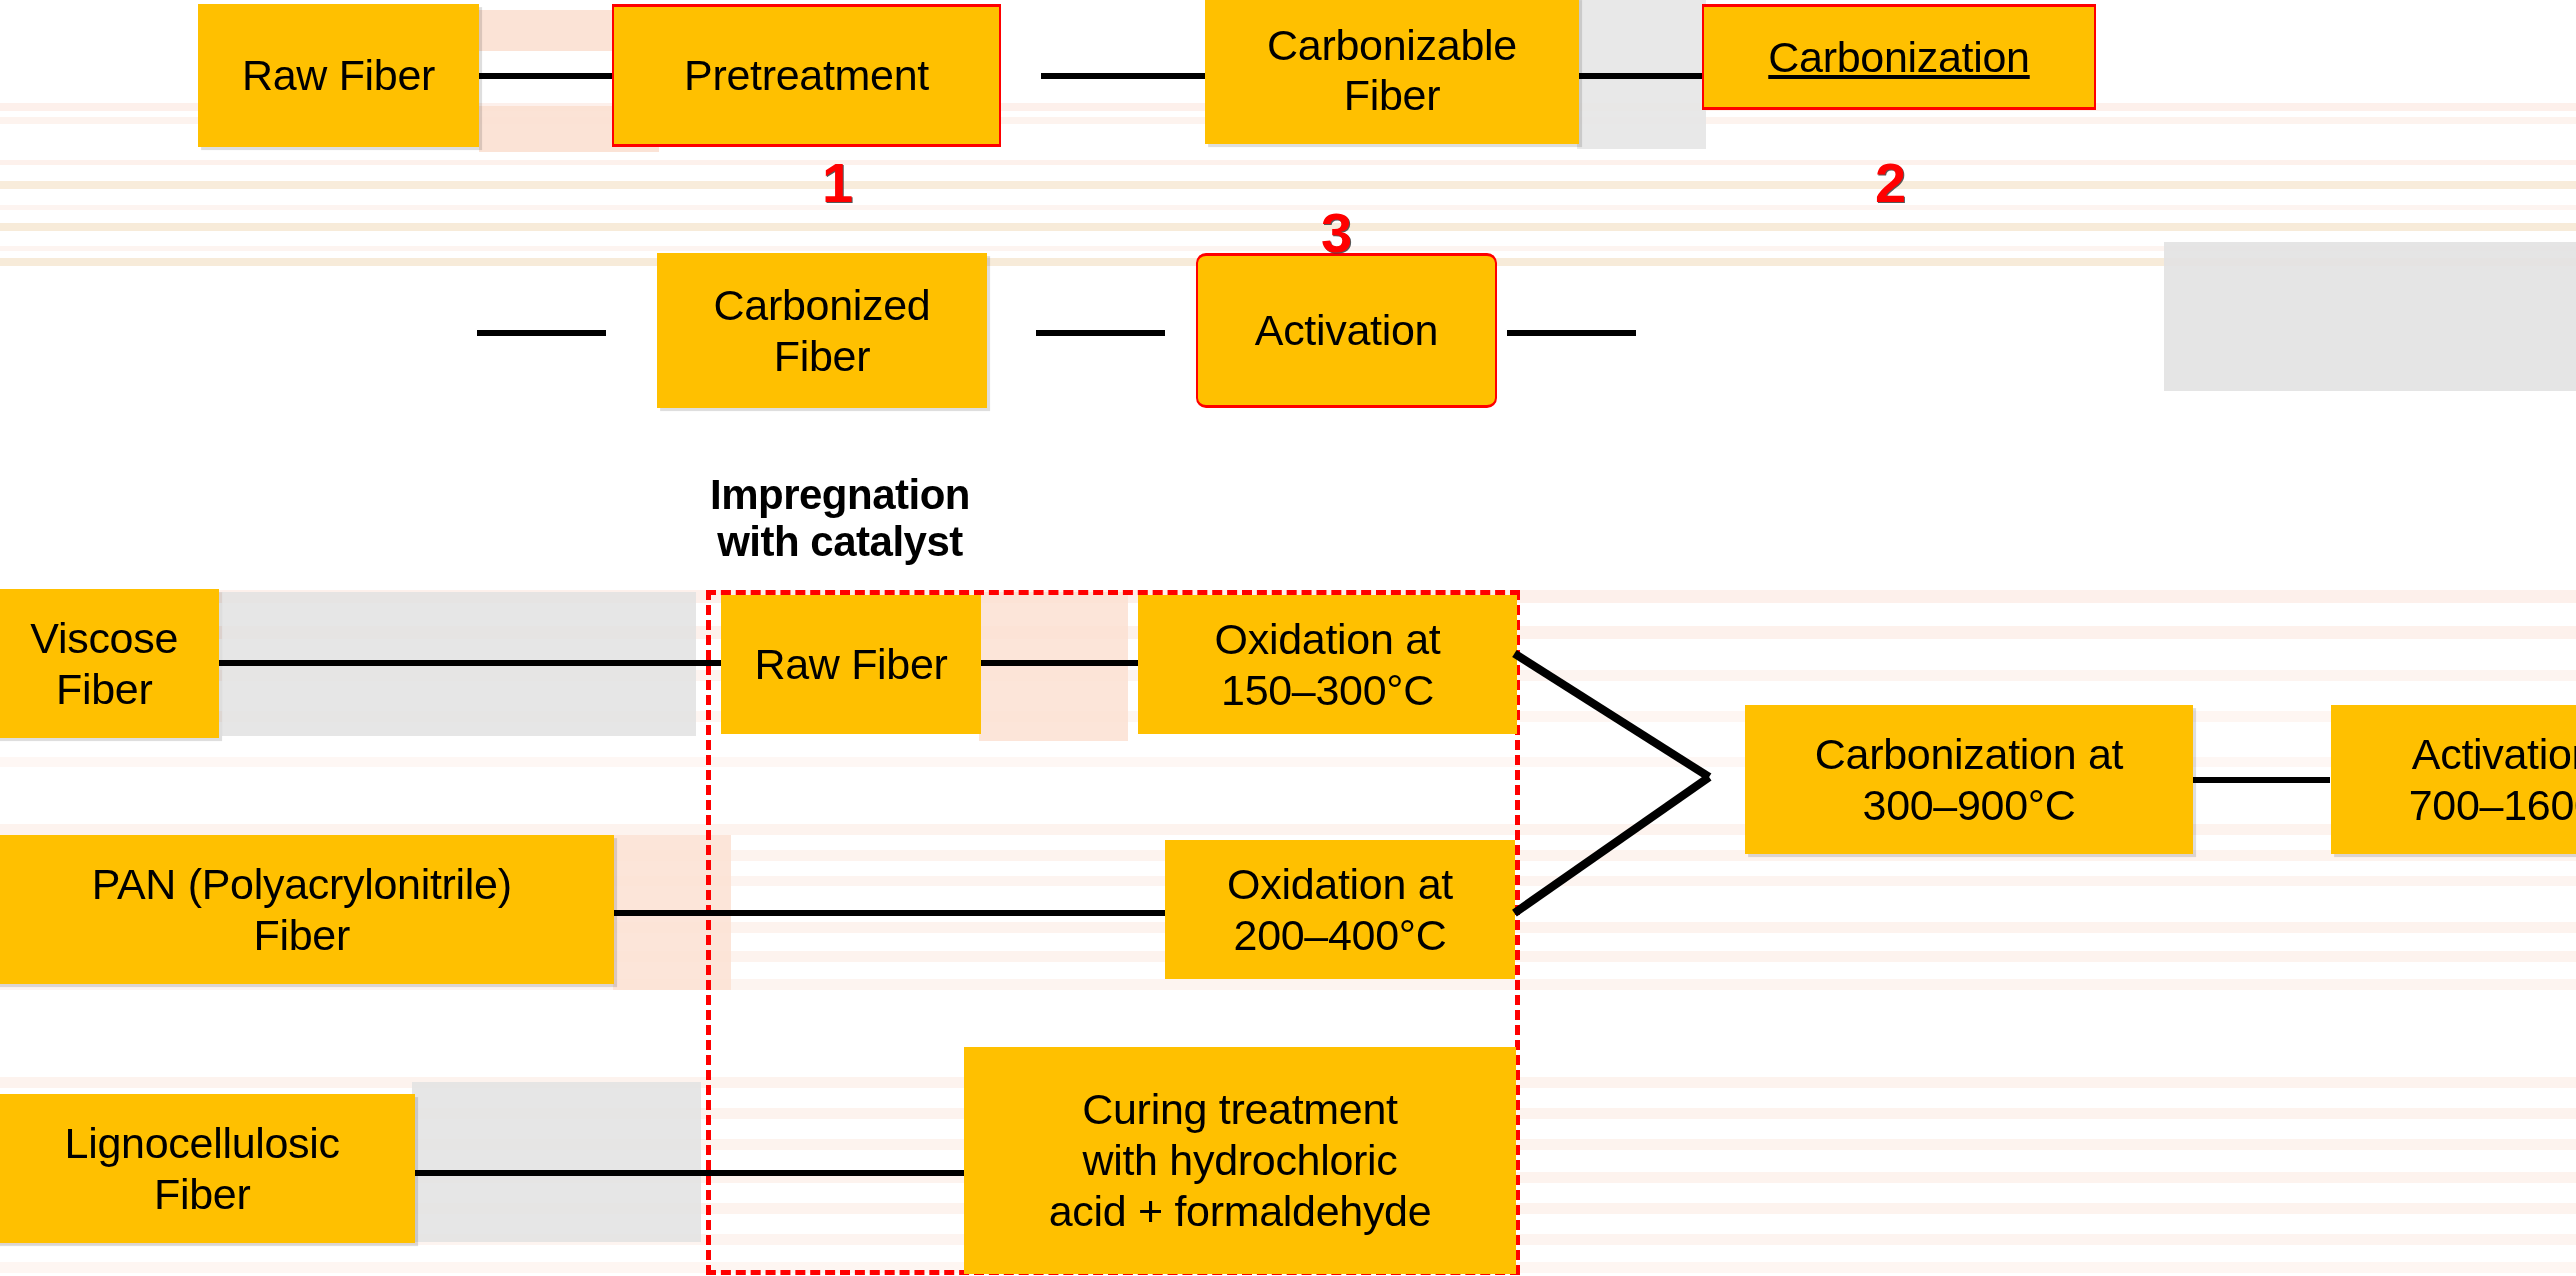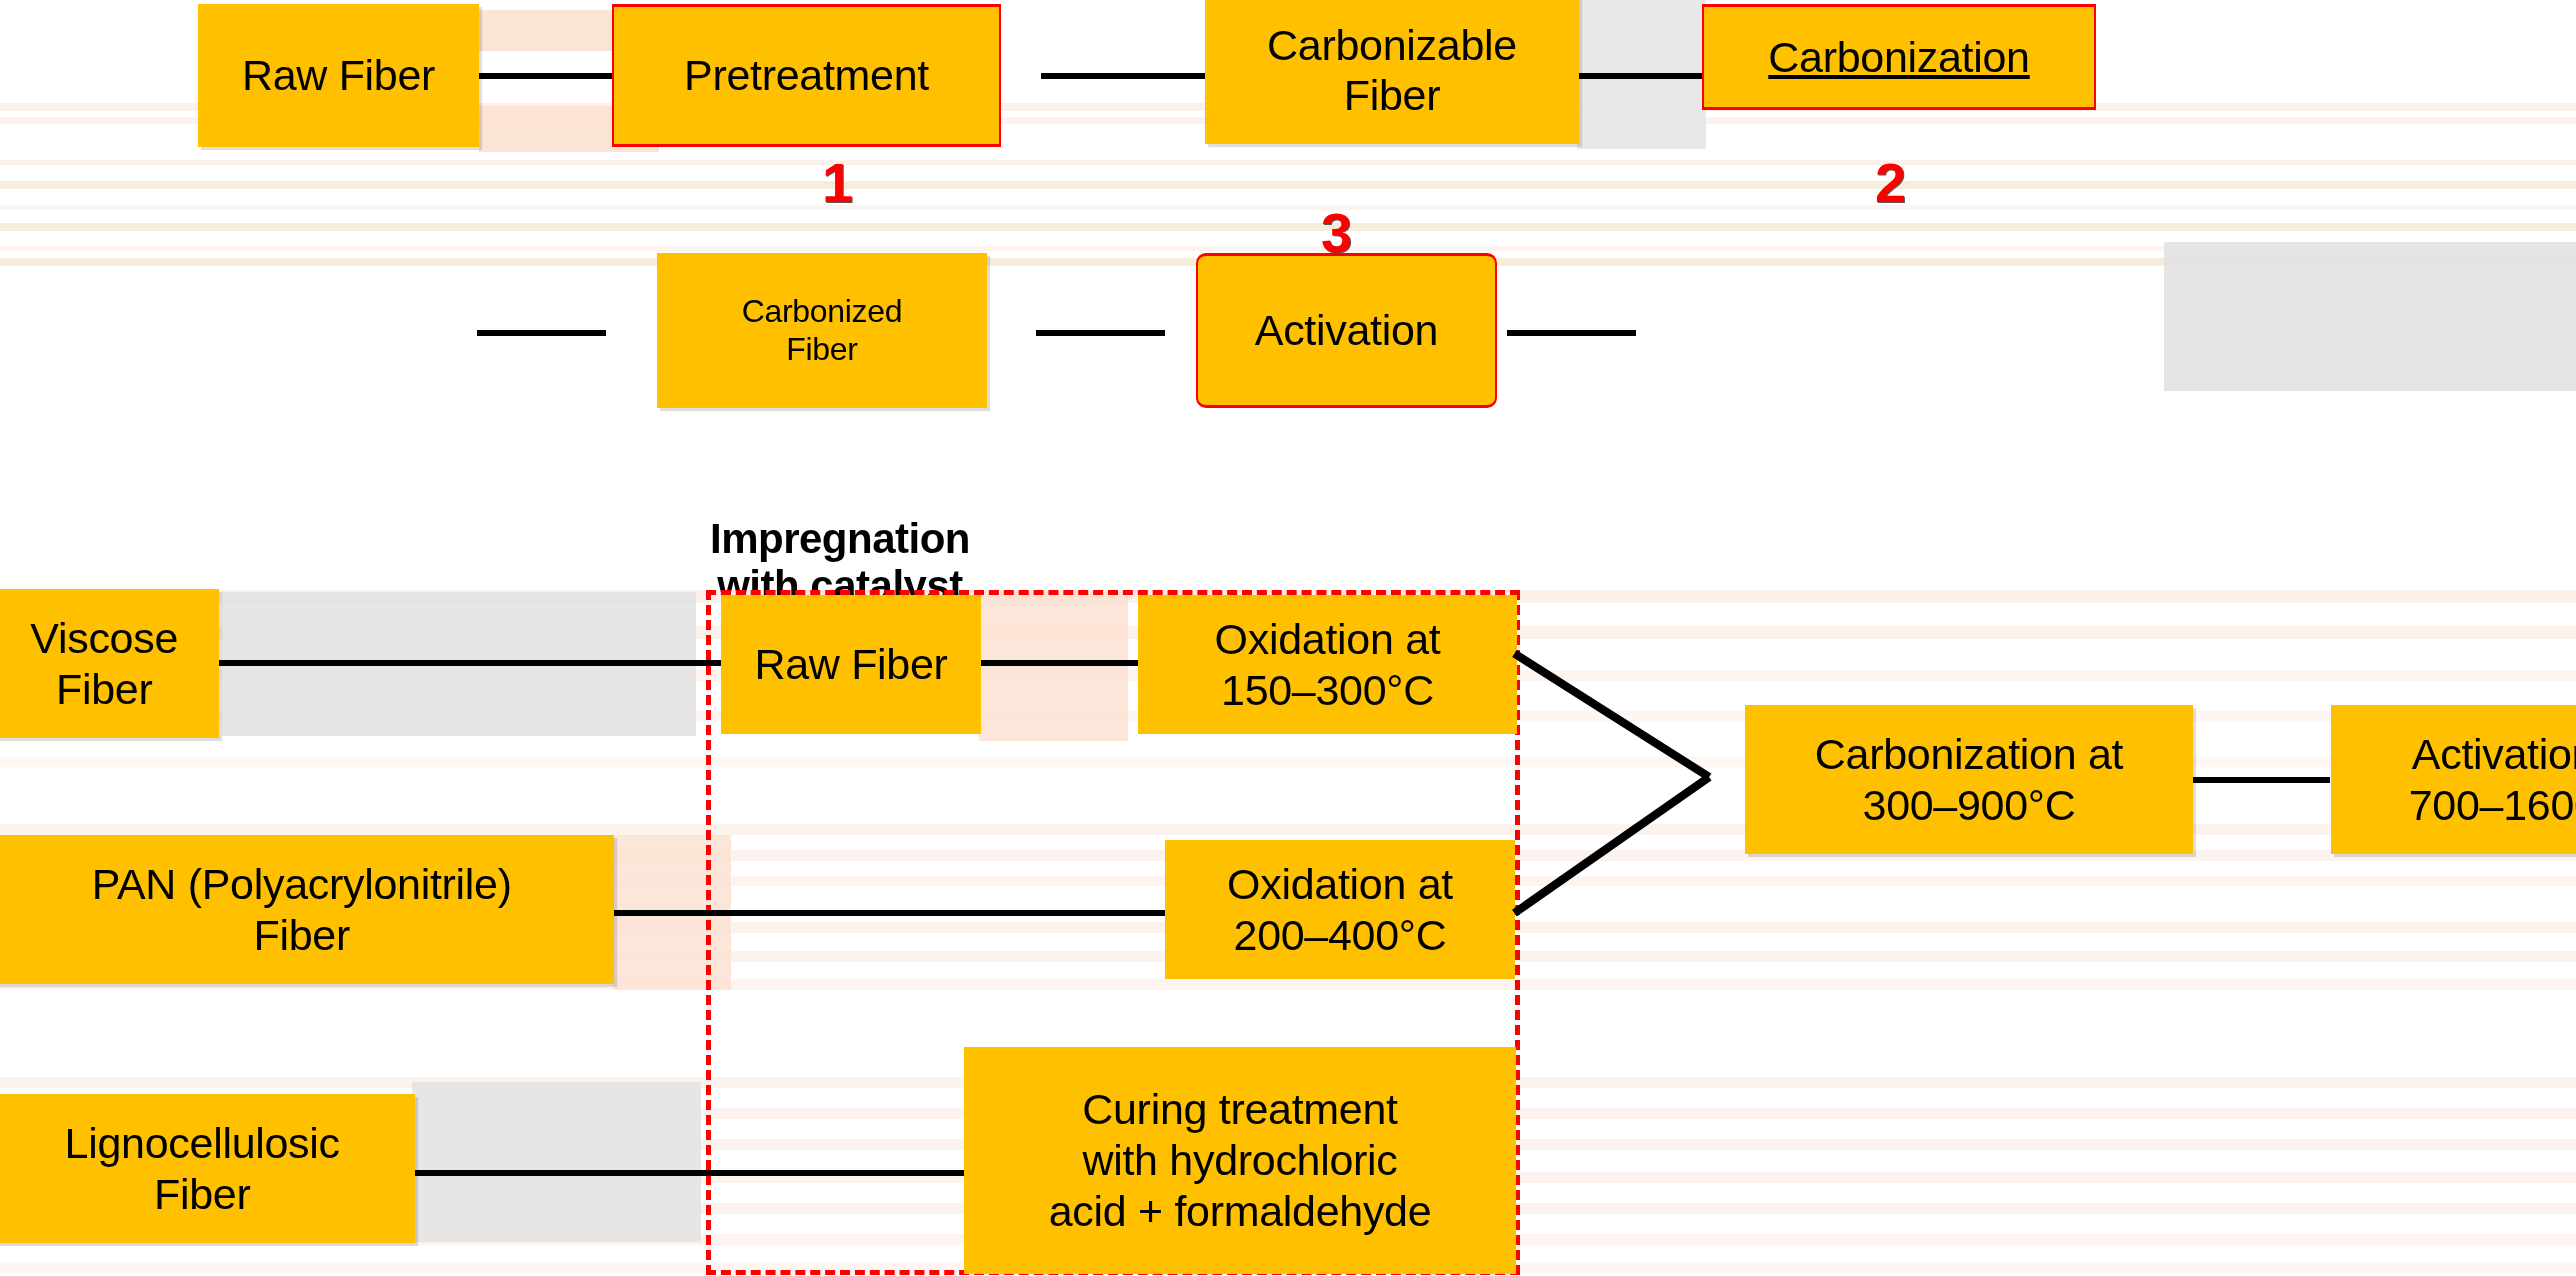--- a/index.html
+++ b/index.html
@@ -50,21 +50,20 @@
   
   .caption{
     position:absolute;
     color:#000000;
     font-weight:bold;
     text-align:center;
     line-height:1.12;
     font-family:"Liberation Sans", sans-serif;
     white-space:pre-line;
     letter-spacing:-0.5px;
-    margin-top:44px;
   }
 
   
   .dashbox{
     position:absolute;
     border:5.7px dashed #FF0000;
     box-sizing:border-box;
     background:transparent;
     pointer-events:none;
   }
@@ -127,21 +126,21 @@
   <div class="node hl" style="left:1702px;top:4.1px;width:394px;height:106px;font-size:43px;text-decoration:underline;">Carbonization</div>
 
   <div class="stepnum" style="left:822px;top:155px;font-size:56px;">1</div>
 
   <div class="stepnum" style="left:1875px;top:155px;font-size:56px;">2</div>
 
   <div class="conn" style="left:477px;top:330px;width:129px;"></div>
   <div class="conn" style="left:1036px;top:330px;width:129px;"></div>
   <div class="conn" style="left:1507px;top:330px;width:129px;"></div>
 
-  <div class="node shadow" style="left:657px;top:253px;width:330px;height:155px;font-size:32px;">Carbonized
+  <div class="node shadow" style="left:657px;top:253px;width:330px;height:155px;font-size:43px;">Carbonized
 Fiber</div>
 
   <div class="node hl" style="left:1196px;top:253px;width:301px;height:155px;font-size:43px;border-radius:10px;">Activation</div>
 
 
   <div class="stepnum" style="left:1321px;top:205px;font-size:56px;">3</div>
 
   <div class="caption" style="left:675px;top:471px;width:330px;font-size:42px;">Impregnation
 with catalyst</div>
 

